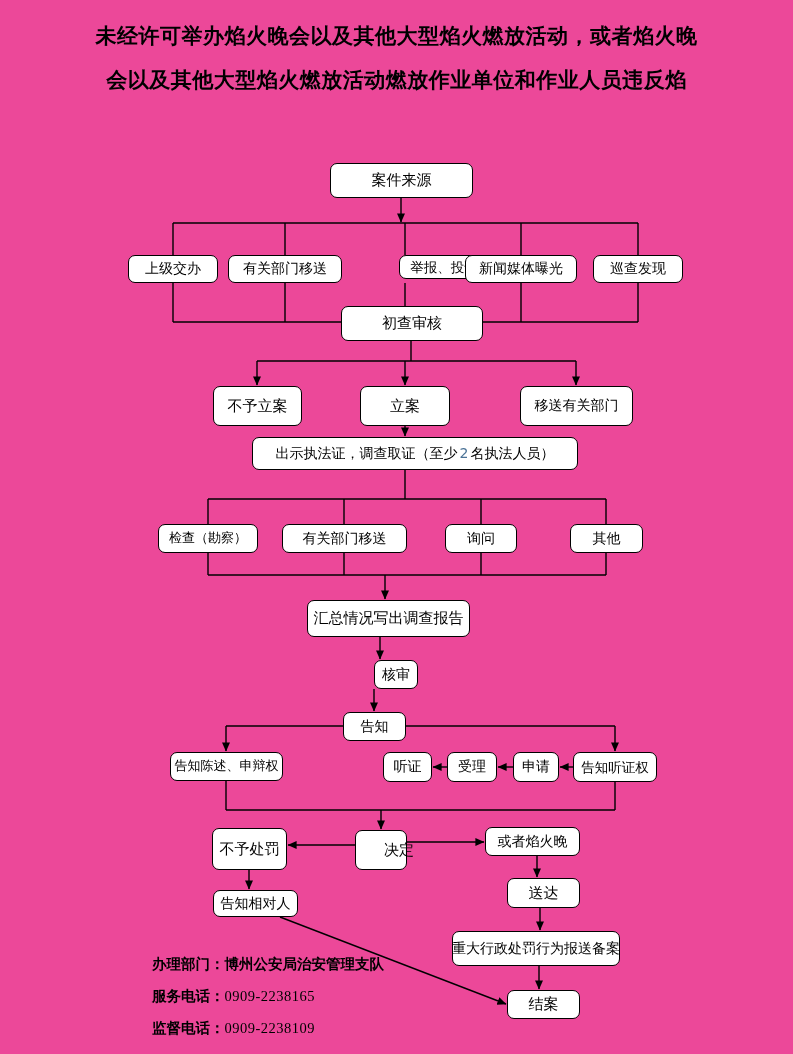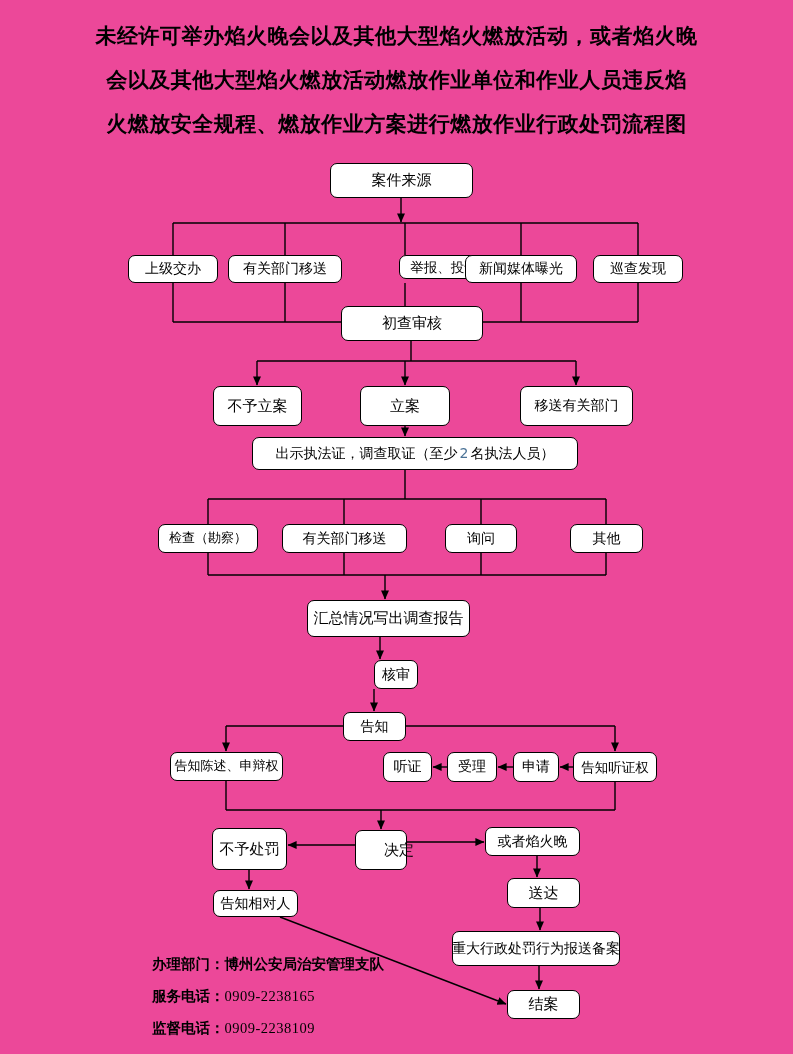--- a/index.html
+++ b/index.html
@@ -38,21 +38,20 @@
   .footer .val-num{font-family:"Liberation Serif",serif;font-size:14.5px;letter-spacing:0.5px;}
 </style>
 </head>
 <body>
 
 <div class="page">
 
   <div class="title">
     <div>未经许可举办焰火晚会以及其他大型焰火燃放活动，或者焰火晚</div>
     <div>会以及其他大型焰火燃放活动燃放作业单位和作业人员违反焰</div>
-    <div>火燃放安全规程、燃放作业方案进行燃放作业行政处罚流程图</div>
   </div>
 
   <svg class="connectors" width="793" height="1054" viewBox="0 0 793 1054">
     <defs>
       <marker id="ah" markerWidth="10" markerHeight="9" refX="8.6" refY="4" orient="auto" markerUnits="userSpaceOnUse">
         <path d="M0,0 L9,4 L0,8 Z" fill="#000"></path>
       </marker>
     </defs>
     <g stroke="#000" stroke-width="1.4" fill="none">
 

